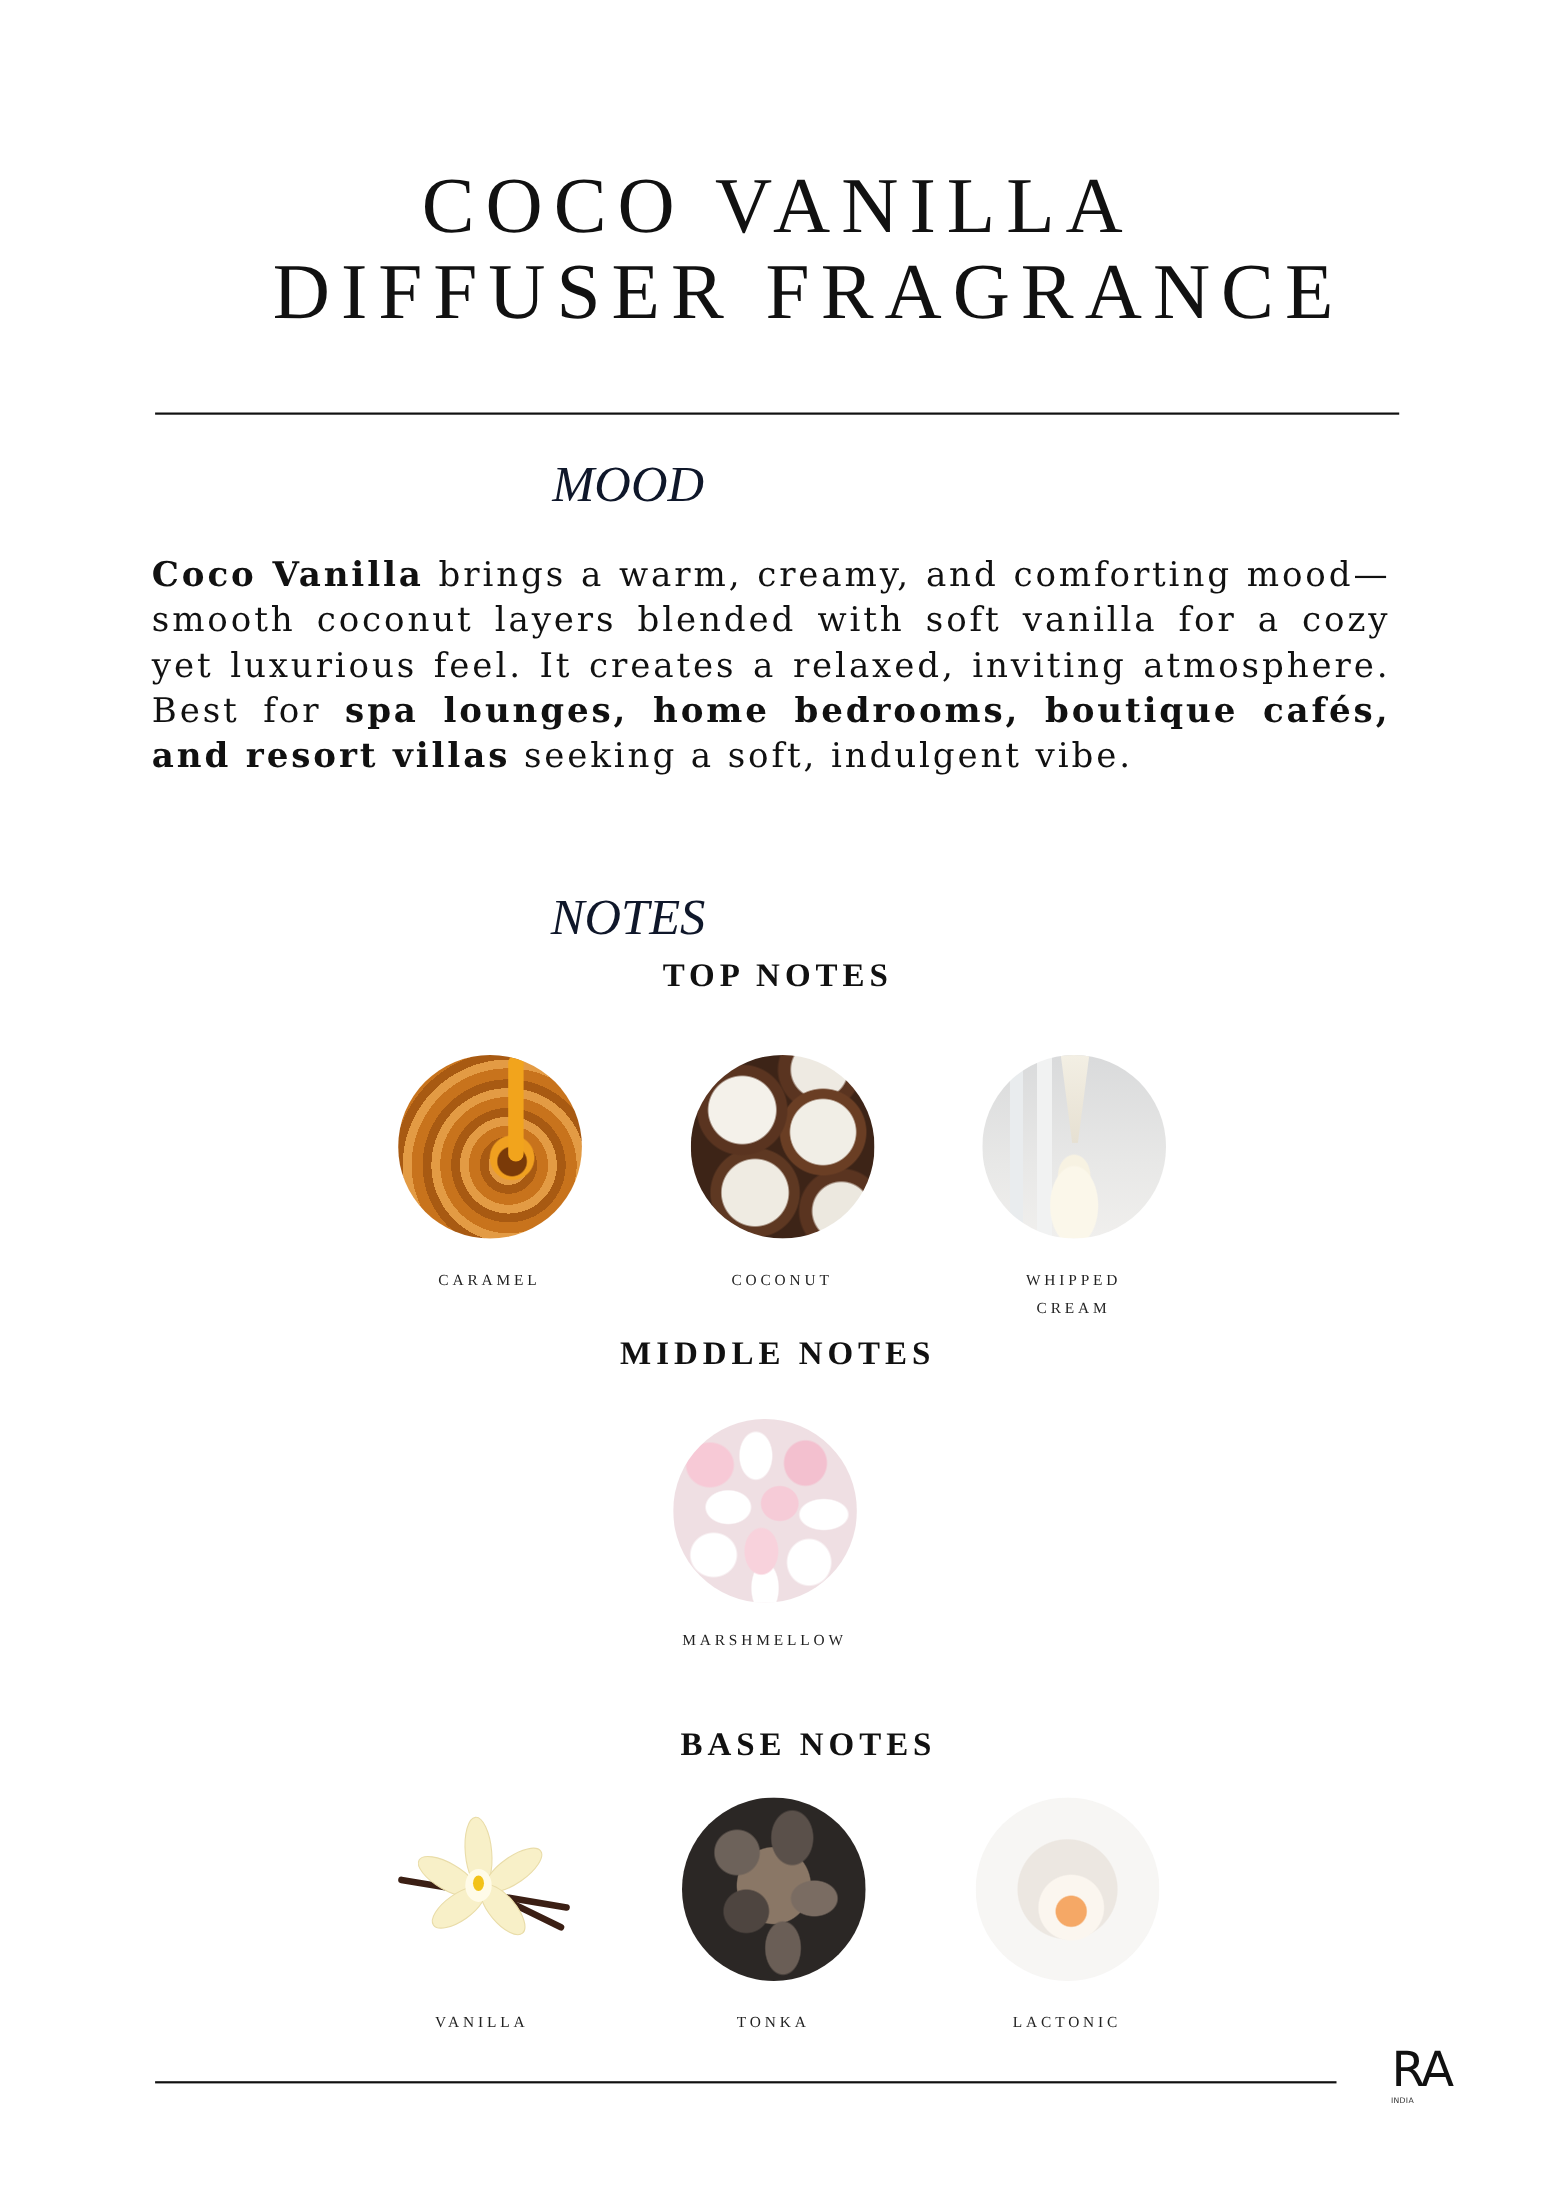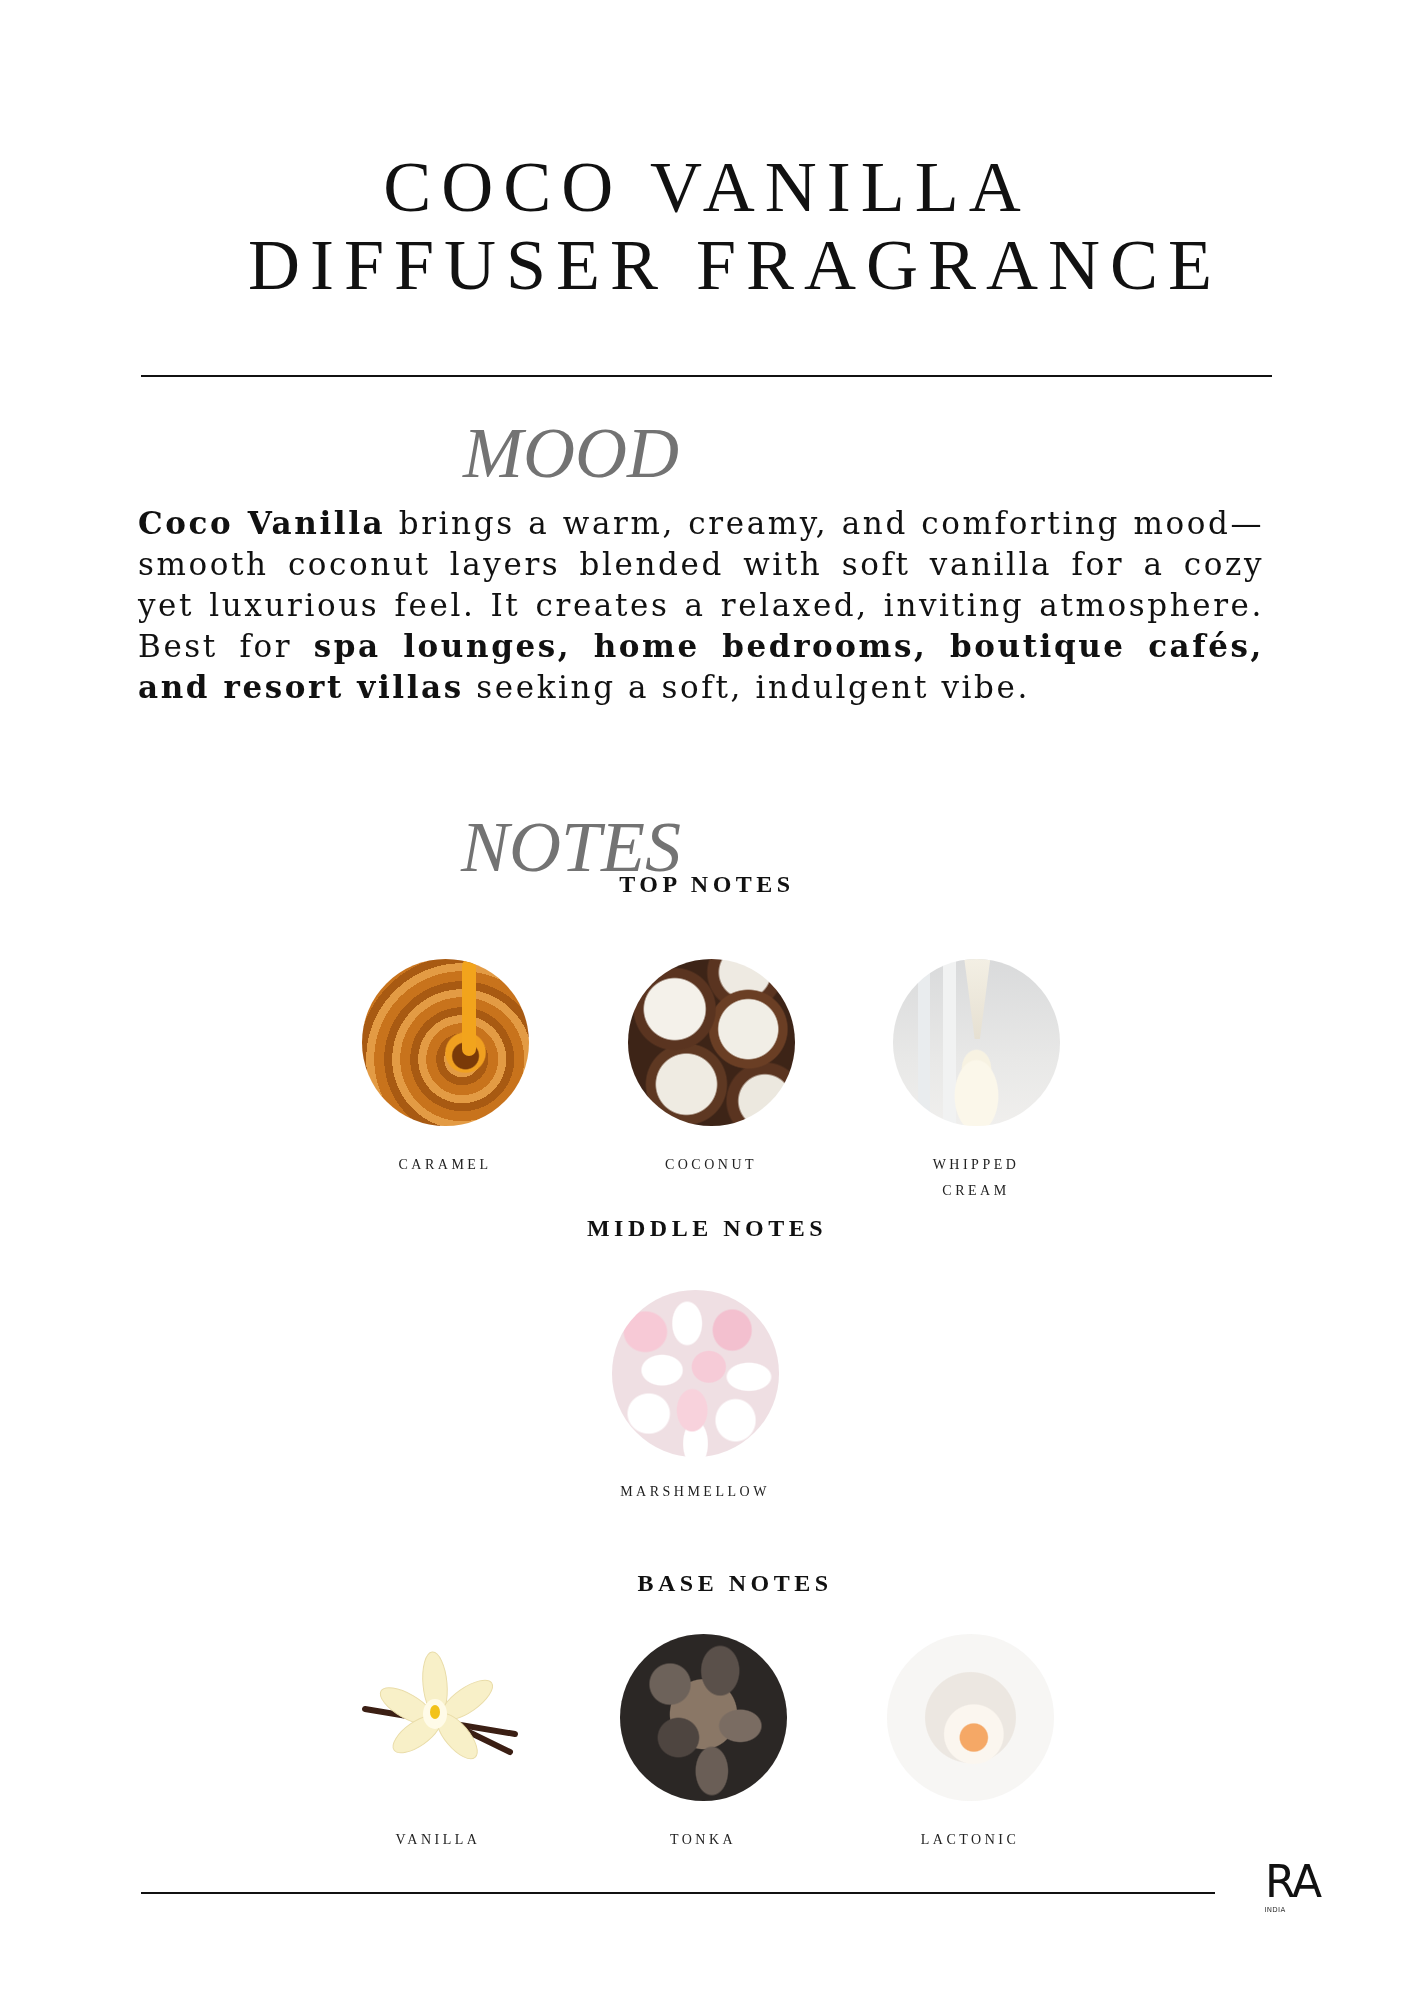--- a/index.html
+++ b/index.html
@@ -5,26 +5,26 @@
     html, body { margin: 0; padding: 0; background: #ffffff; }
     body { width: 1414px; height: 2000px; position: relative; overflow: hidden; font-family: "DejaVu Serif", serif; color: #111; }
     .abs { position: absolute; }
 
     .title { left: 0; width: 1414px; text-align: center; font-family: "Liberation Serif", serif; font-weight: 400; font-size: 72px; letter-spacing: 10px; line-height: 1; color: #111; }
     .title.l1 { top: 151px; }
     .title.l2 { top: 229px; padding-left: 28px; }
 
     .rule { height: 2px; background: #111; }
 
-    .section-head { left: 0; width: 1142px; text-align: center; font-family: "Liberation Serif", serif; font-style: italic; font-size: 72px; line-height: 1; color: #737373; }
+    .section-head { left: 0; width: 1142px; text-align: center; font-family: "Liberation Serif", serif; font-style: italic; font-size: 46px; line-height: 1; color: #0f172a; }
 
     .para { left: 138px; width: 1126px; font-family: "DejaVu Serif", serif; font-size: 31px; letter-spacing: 2.6px; line-height: 41px; text-align: justify; color: #111; font-weight: 300; }
     .para b { font-weight: 700; }
 
-    .sub-head { left: 0; width: 1414px; text-align: center; font-family: "Liberation Serif", serif; font-weight: 700; font-size: 24px; letter-spacing: 4.5px; line-height: 1; color: #111; }
+    .sub-head { left: 0; width: 1414px; text-align: center; font-family: "Liberation Serif", serif; font-weight: 700; font-size: 30px; letter-spacing: 4.5px; line-height: 1; color: #111; }
 
     .note { width: 240px; text-align: center; }
     .note .circle { width: 167px; height: 167px; border-radius: 50%; margin: 0 auto; overflow: hidden; position: relative; }
     .note .label { margin-top: 26px; font-family: "Liberation Serif", serif; font-size: 14px; letter-spacing: 3.5px; line-height: 26px; color: #222; }
 
     
     .img-caramel { background:
         radial-gradient(circle at 62% 58%, #7a3a08 0 9%, transparent 10%),
         radial-gradient(circle at 62% 56%, #f0a020 0 14%, transparent 15%),
         repeating-radial-gradient(circle at 60% 60%, #c8731c 0 10px, #e39b44 10px 18px, #a85a12 18px 26px),

